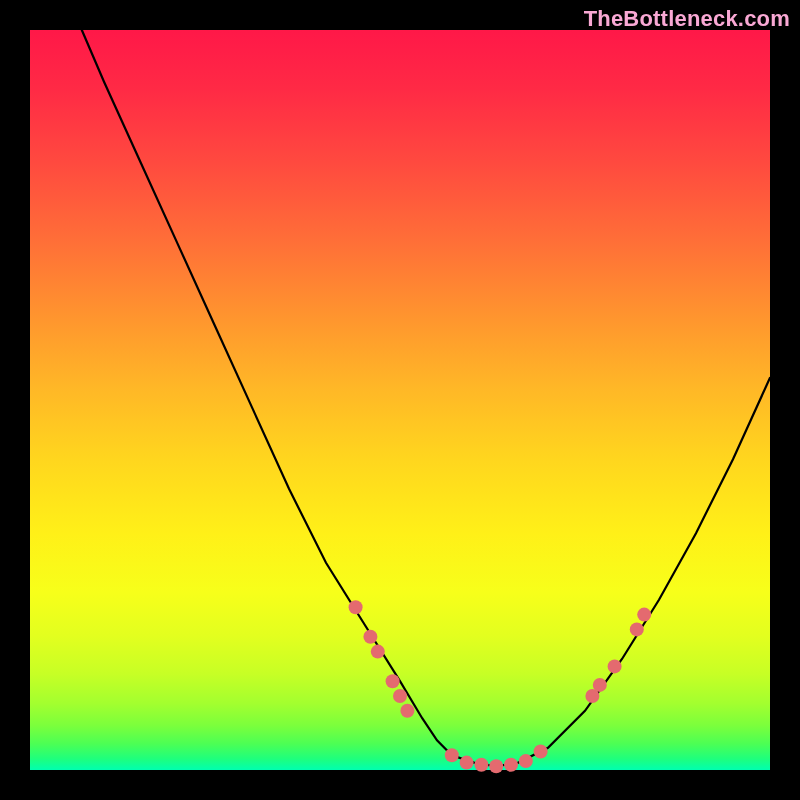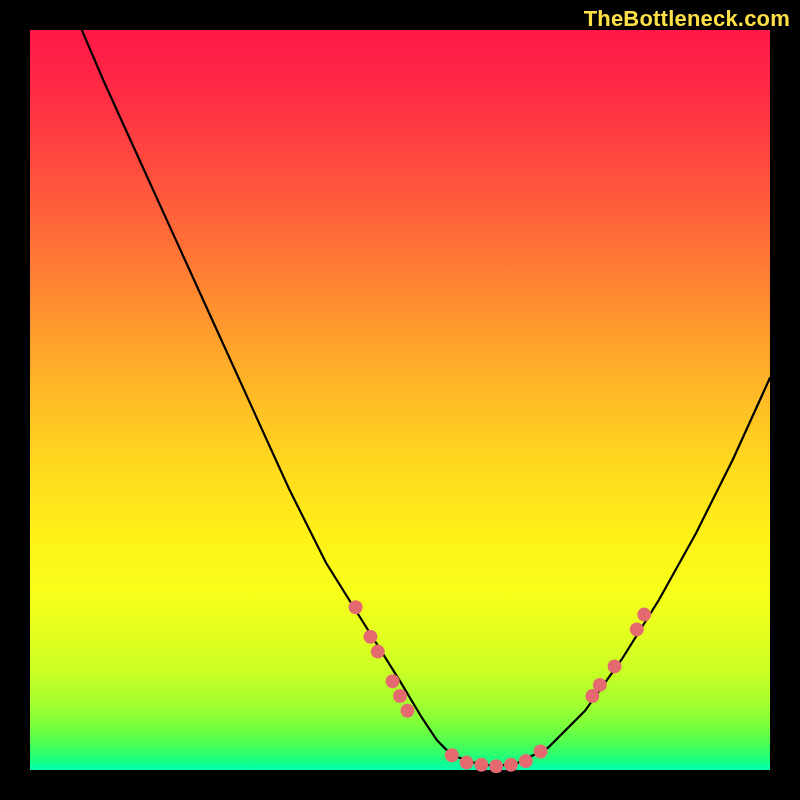--- a/index.html
+++ b/index.html
@@ -32,21 +32,21 @@
       #7bff3c 94%,
       #4bff55 96.5%,
       #1eff7d 98.5%,
       #00ffb0 100%);
   }
   .watermark {
     position: absolute;
     top: 6px;
     right: 10px;
     font: 600 22px Arial, Helvetica, sans-serif;
-    color: #fde047;
+    color: #f9a8d4;
     letter-spacing: 0.2px;
   }
   svg.curve {
     position: absolute;
     left: 0; top: 0;
     width: 740px; height: 740px;
     overflow: visible;
   }
 </style>
 </head>

